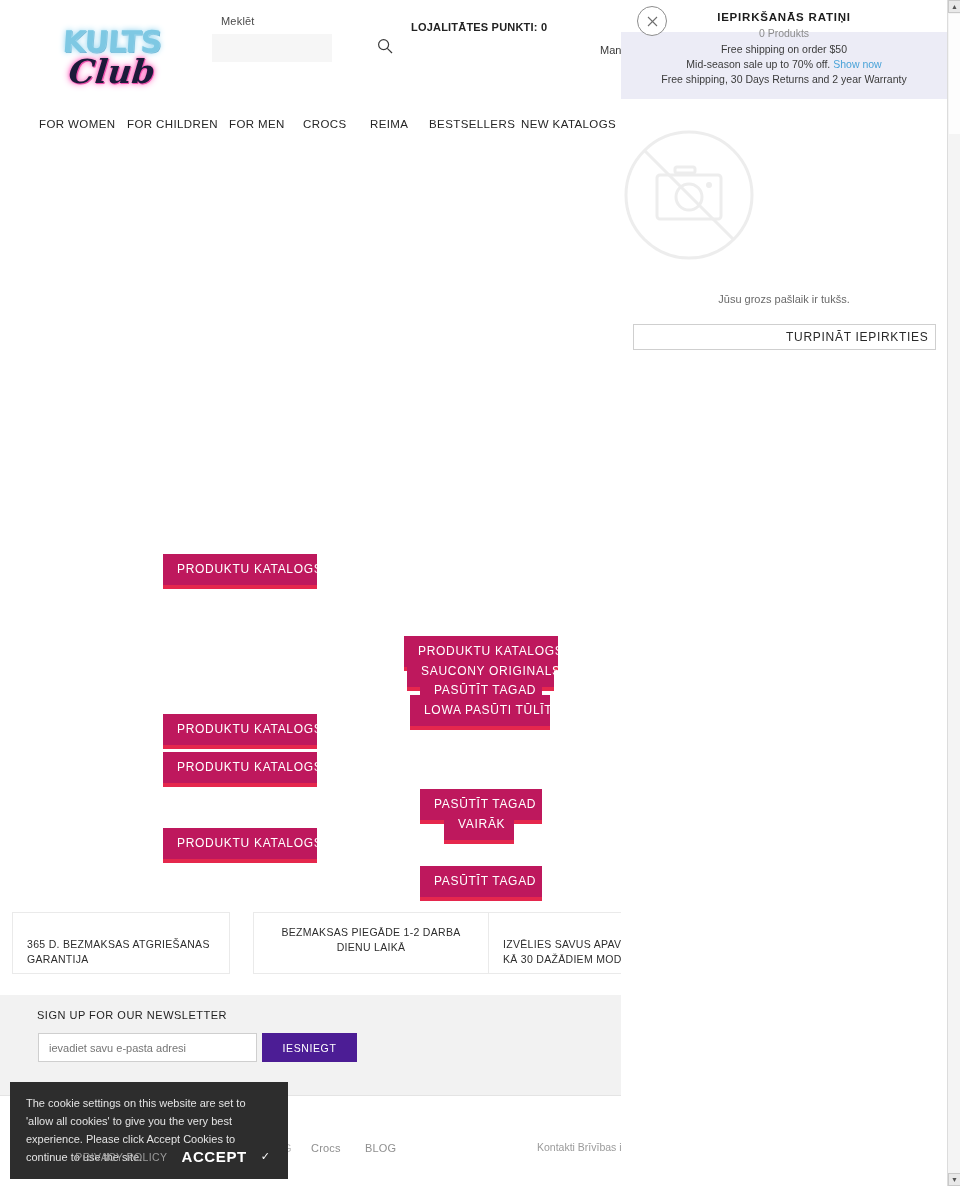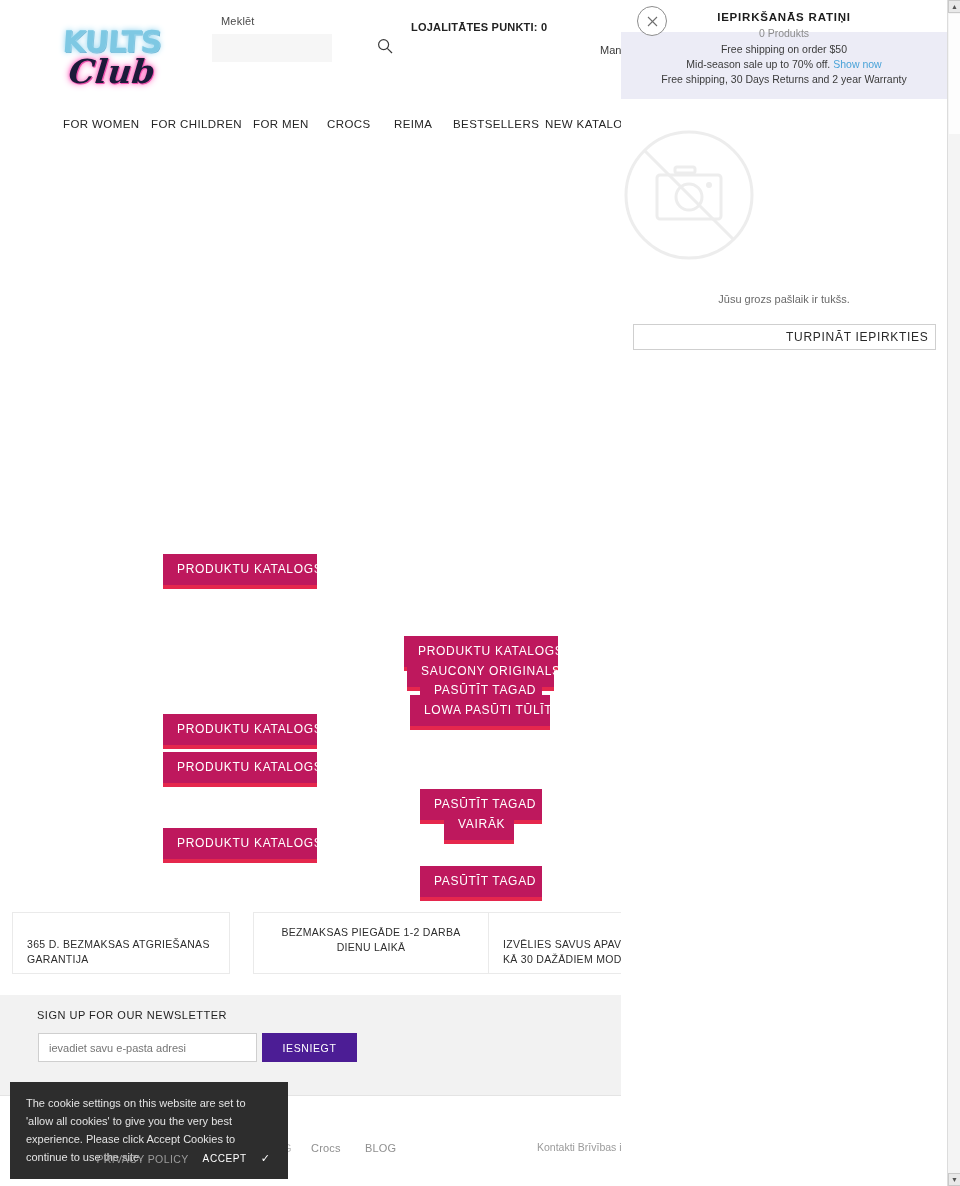--- a/index.html
+++ b/index.html
@@ -84,21 +84,20 @@
 
   
   #mainnav {
     position: absolute; left: 0; top: 118px; width: 947px; height: 26px;
   }
   #mainnav .nav-item {
     position: absolute; top: 0;
     font-size: 11.5px; letter-spacing: .4px;
     color: #262626; white-space: nowrap;
     cursor: pointer;
-    margin-left: 24px;
   }
 
   
   #promo-field { position: absolute; left: 0; top: 144px; width: 947px; height: 760px; }
 
   .btn3d {
     position: absolute;
     background: #be185d;
     color: #fff;
     font-size: 12px;
@@ -178,21 +177,21 @@
     background: #2d2d2d; color: #e9e9e9;
     padding: 12px 16px 0 16px;
     z-index: 60;
   }
   #cookie-banner .ck-text { font-size: 11px; line-height: 18px; color: #e3e3e3; }
   #cookie-banner .ck-actions {
     position: absolute; right: 18px; bottom: 14px;
     display: flex; align-items: center; gap: 14px;
   }
   .ck-privacy { font-size: 10.5px; color: #9b9b9b; letter-spacing: .4px; cursor: pointer; }
-  .ck-accept { font-size: 10px; color: #fff; font-weight: 400; letter-spacing: .6px; cursor: pointer; }
+  .ck-accept { font-size: 15px; color: #fff; font-weight: 700; letter-spacing: .6px; cursor: pointer; }
   .ck-check { color: #fff; font-size: 11px; }
 
   
   #cart-drawer {
     position: absolute; right: 13px; top: 0;
     width: 326px; height: 1186px;
     background: #fff;
     z-index: 50;
   }
   .cart-head { position: relative; height: 32px; background: #fff; }

